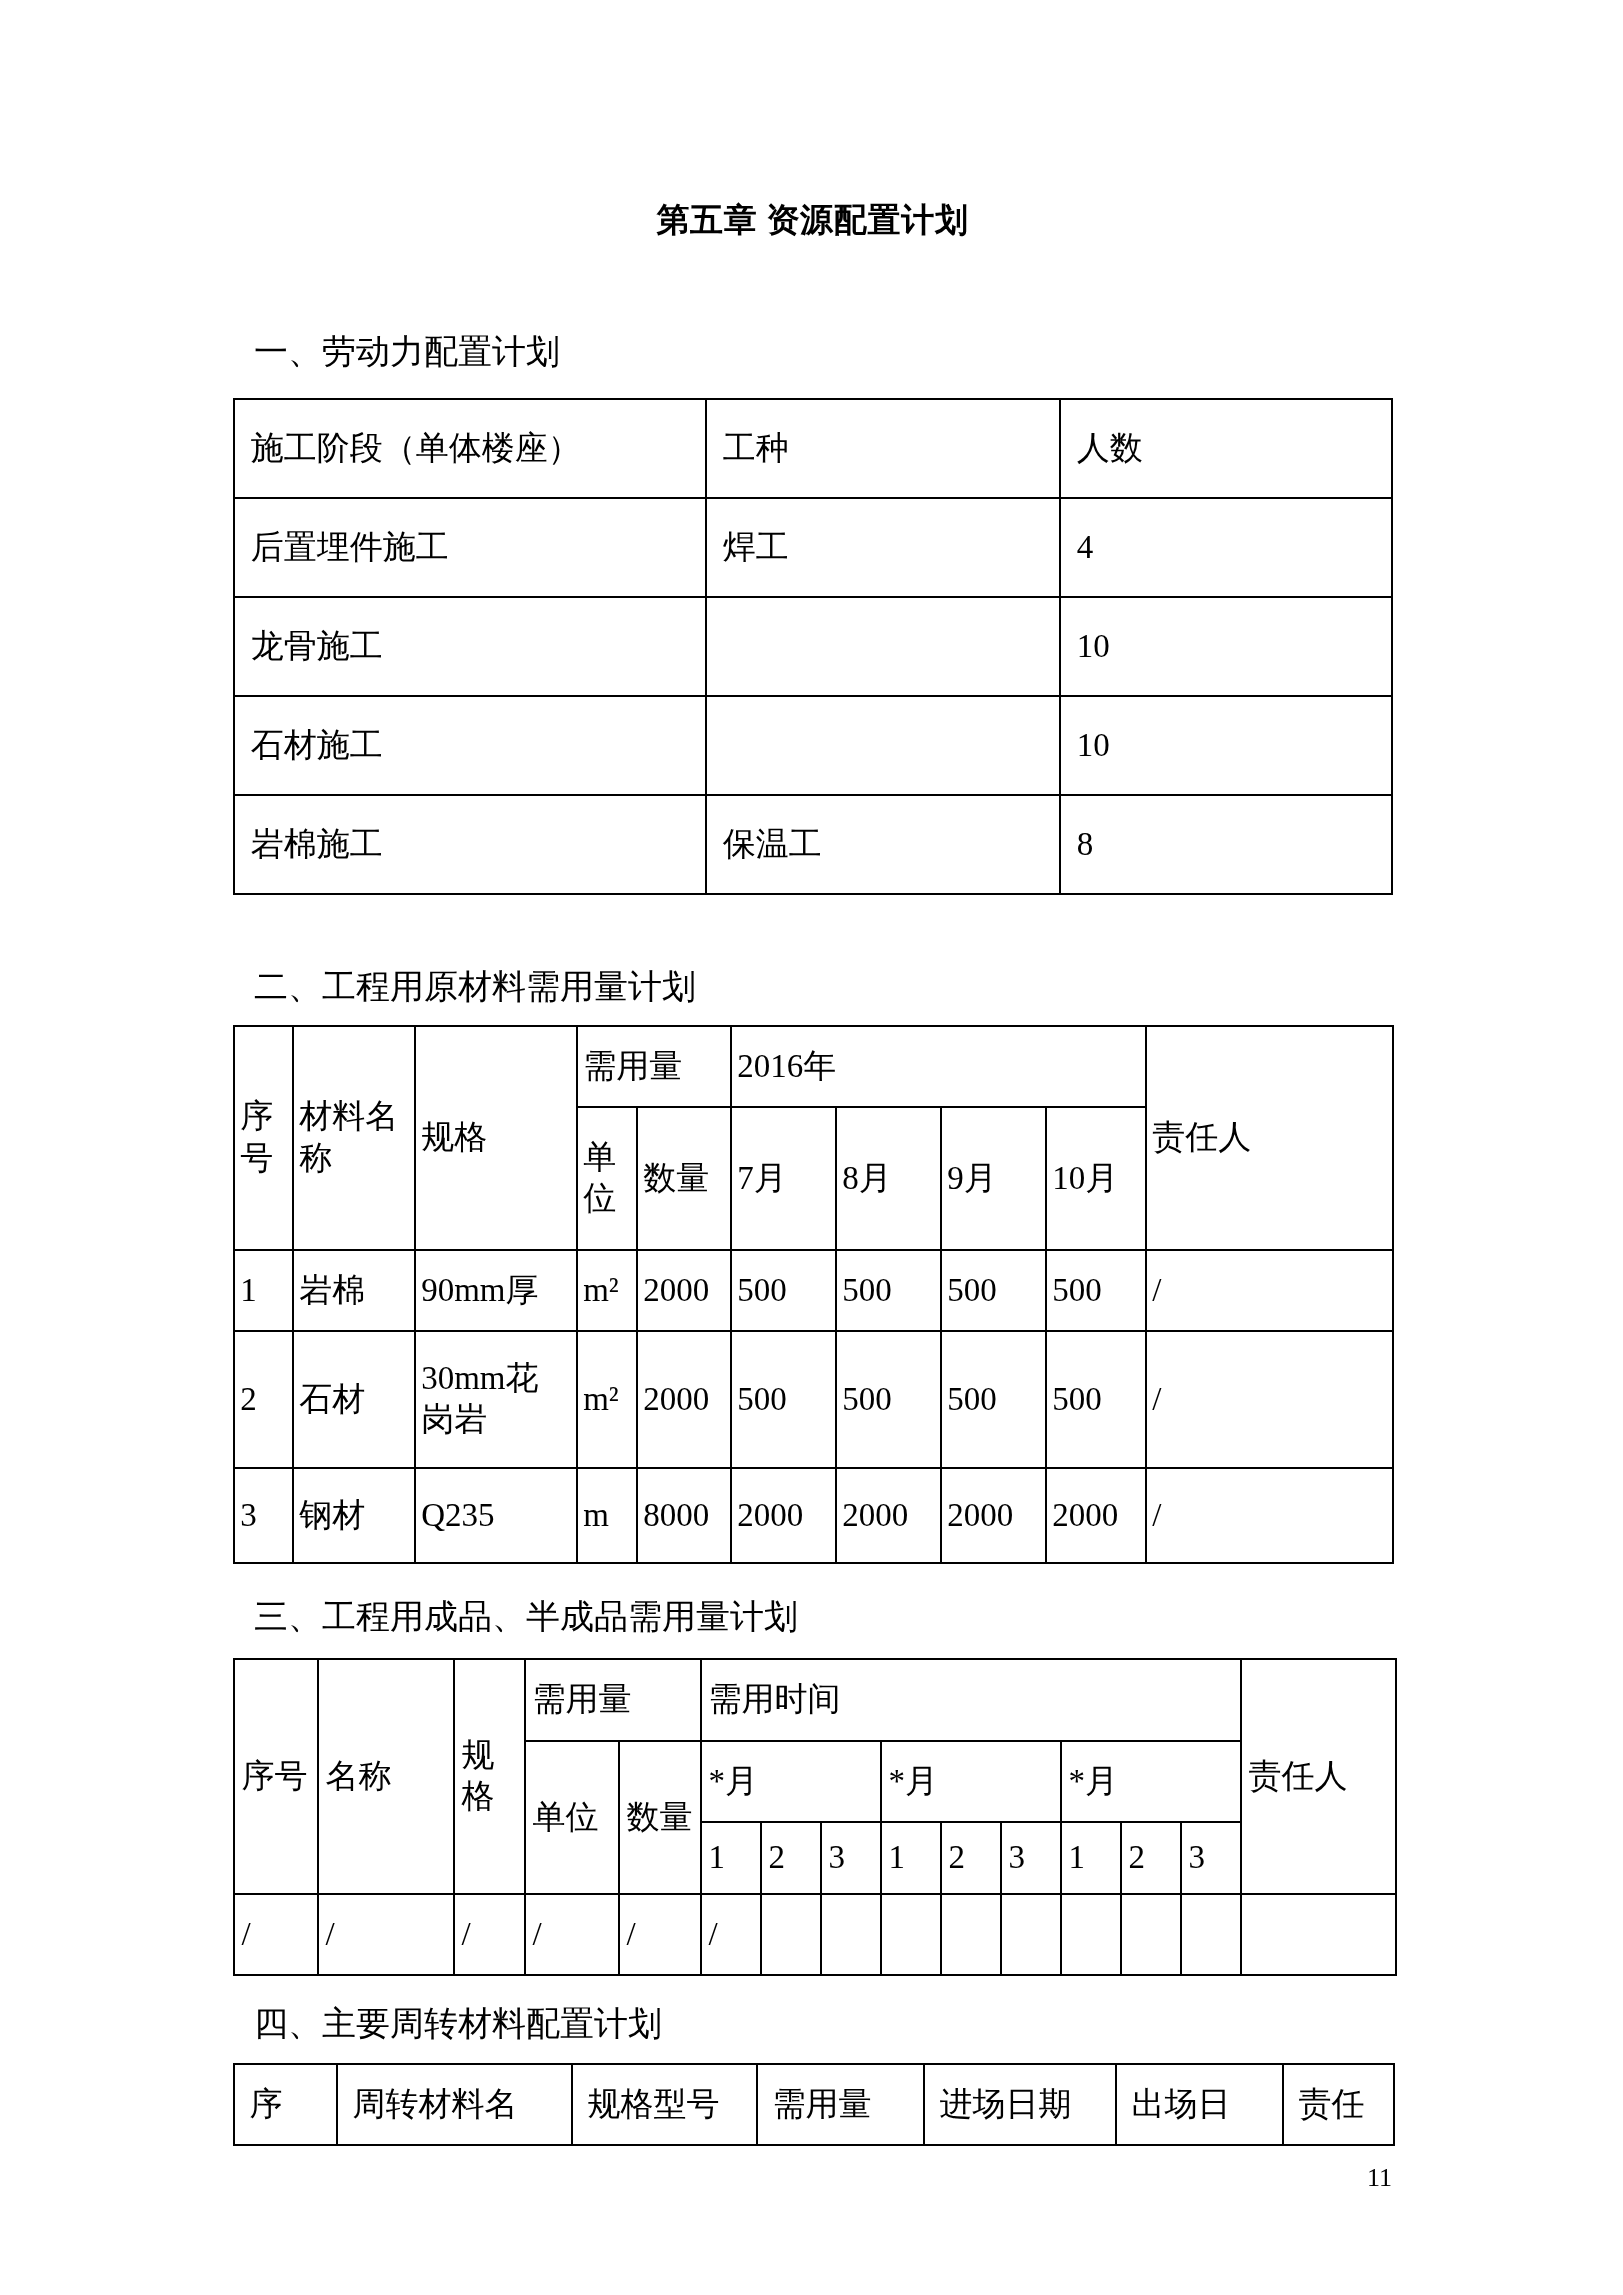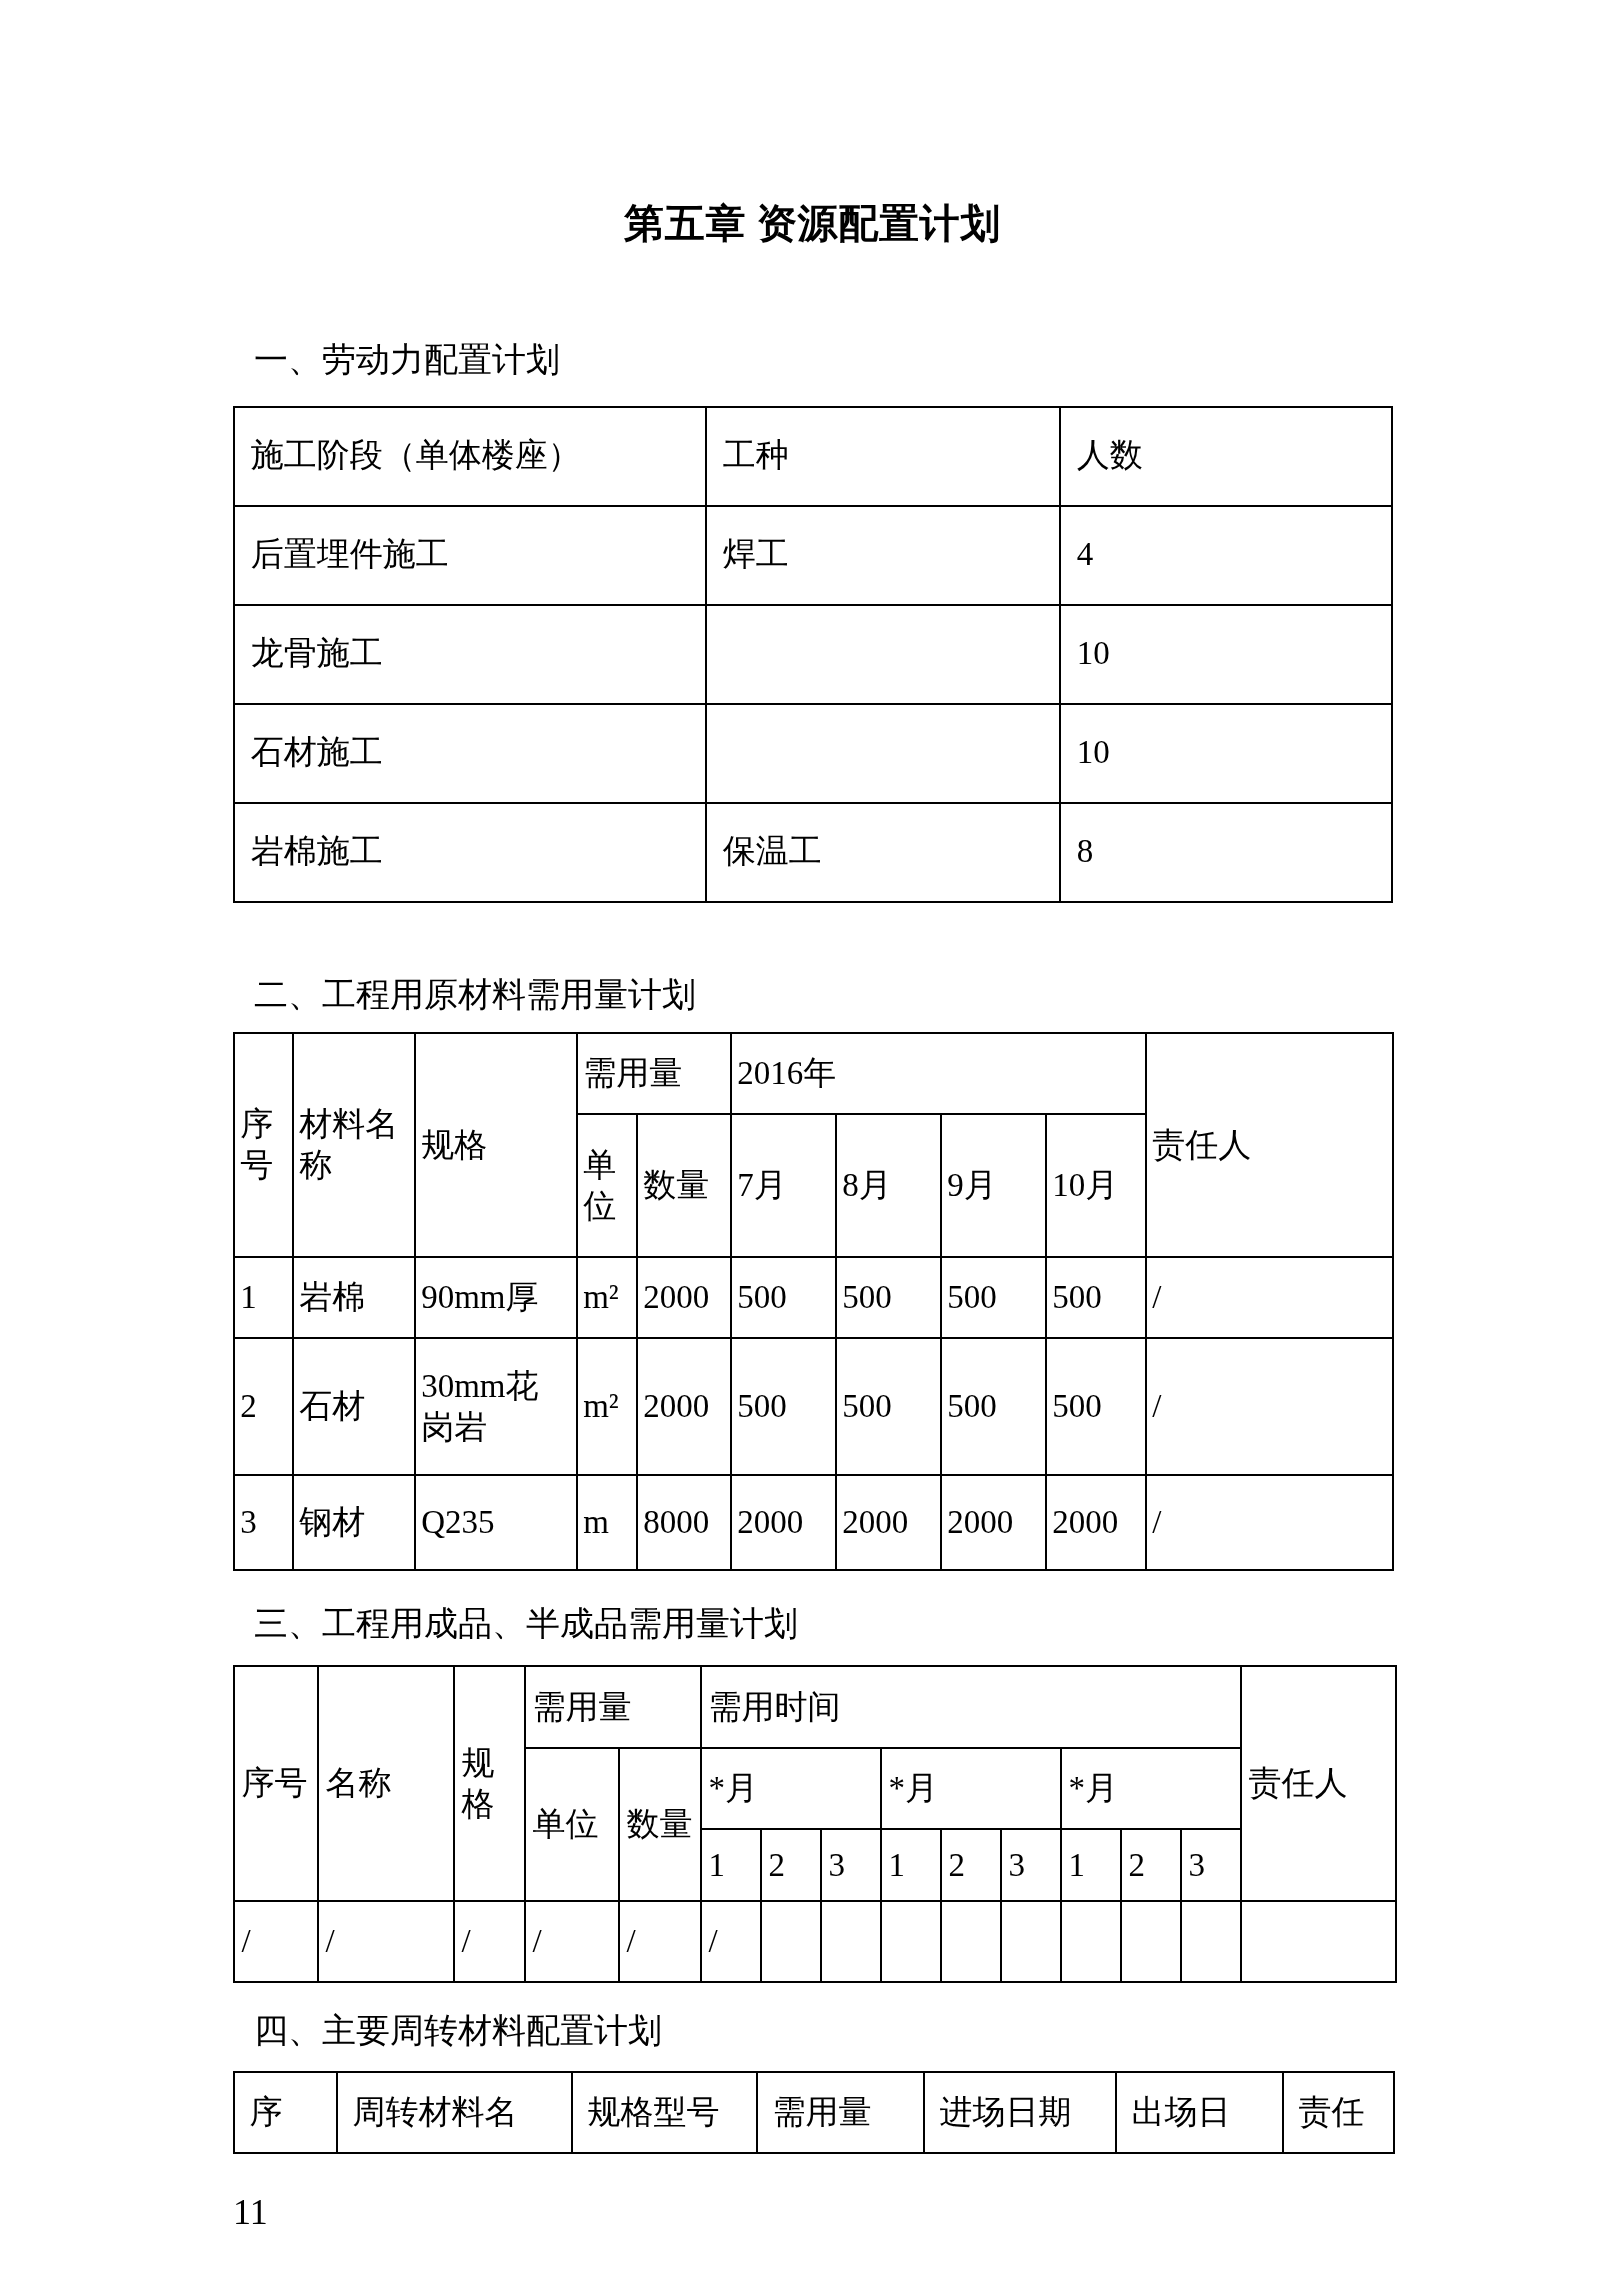--- a/index.html
+++ b/index.html
@@ -9,21 +9,21 @@
     font-family: "Liberation Serif", "DejaVu Serif", serif;
     color: #000000;
     position: relative;
     overflow: hidden;
   }
   .page { width: 1623px; height: 2295px; padding-top: 202px; }
   .content { margin-left: 233px; width: 1159px; }
 
   .doc-title {
     text-align: center;
-    font-size: 40px;
+    font-size: 33px;
     font-weight: bold;
     line-height: 1.1;
     letter-spacing: 0.7px;
   }
 
   .section-heading {
     font-size: 34px;
     line-height: 1.25;
     margin-left: 21px;
   }
@@ -65,23 +65,23 @@
   table.prod tr.ph1 { height: 82px; }
   table.prod tr.ph2 { height: 81px; }
   table.prod tr.ph3 { height: 72px; }
   table.prod tr.pd  { height: 81px; }
 
   table.turn { margin-top: 17.7px; }
   table.turn td { padding: 5.2px 14.4px; }
   table.turn tr { height: 81px; }
 
   .page-number {
-    margin-top: 37px;
-    text-align: left;
-    font-size: 36px;
+    margin-top: 17px;
+    text-align: right;
+    font-size: 26px;
   }
 </style>
 </head>
 <body>
 
 <div class="page">
   <div class="content">
 
     <h1 class="doc-title">第五章 资源配置计划</h1>
 

